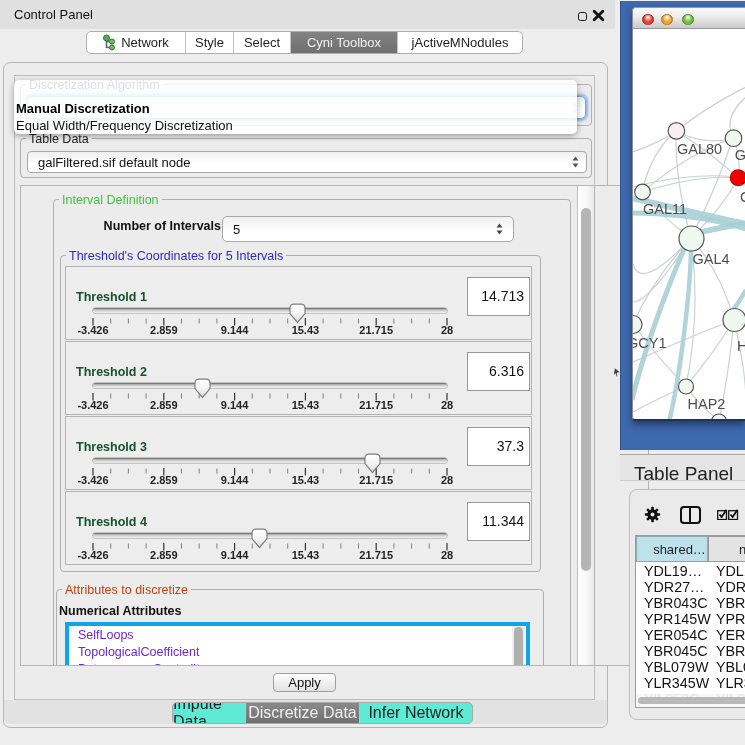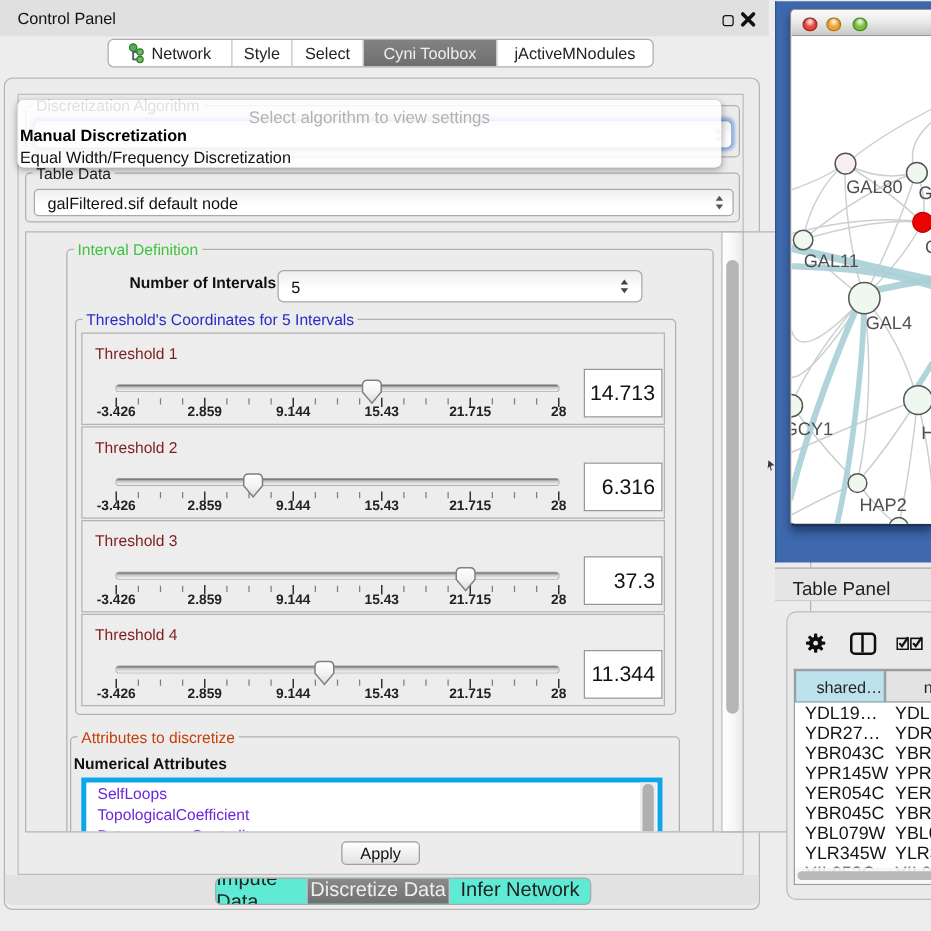--- a/index.html
+++ b/index.html
@@ -21,42 +21,42 @@
 .glab{position:absolute;top:-7px;left:5px;background:#ececec;padding:0 3px;font-size:12.5px;white-space:nowrap}
 .combo{position:absolute;background:linear-gradient(#efefef,#ffffff 62%);border:1px solid #a9a9a9;border-radius:4px;font-size:13px;color:#111}
 .combo .cx{position:absolute;left:10px;top:0;bottom:0;display:flex;align-items:center}
 .step{position:absolute;right:7px;top:50%;transform:translateY(-50%);width:7px;height:12px}
 
 #spane{left:20px;top:185px;width:629px;height:481px;border:1px solid #b5b5b5;background:#ececec;overflow:hidden}
 #vsb{left:577px;top:185px;width:18px;height:481px;background:linear-gradient(90deg,#ffffff,#f6f6f6 60%,#e9e9e9);border:1px solid #b5b5b5;border-left:1px solid #c0c0c0}
 #vsb .th{position:absolute;left:3px;top:22px;width:10px;height:363px;background:#b5b5b5;border-radius:6px}
 
 .srow{position:absolute;left:44px;width:467px;height:74px;background:#ededed;border:1px solid #b3b3b3}
-.slab{position:absolute;left:10px;top:9px;font-weight:normal;font-size:12.5px;color:#7f1d1d}
+.slab{position:absolute;left:10px;top:23px;font-weight:bold;font-size:12.5px;color:#14532d}
 .strack{position:absolute;left:27px;top:40.5px;width:354px;height:5px;border-radius:2.5px;
  background:linear-gradient(#606060 0%,#c6c6c6 38%,#f4f4f4 100%);box-shadow:0 0 0 0.6px #9a9a9a}
-.sval{position:absolute;left:401px;top:28px;width:63px;height:39px;background:#fff;border:1px solid #979797;
- font-size:17px;color:#111;text-align:right;line-height:37px;padding-right:5px}
+.sval{position:absolute;left:401px;top:10px;width:63px;height:39px;background:#fff;border:1px solid #979797;
+ font-size:14px;color:#111;text-align:right;line-height:37px;padding-right:5px}
 
 #popup{left:14px;top:80px;width:563px;height:54px;background:rgba(255,255,255,0.86);
  border-radius:5px;box-shadow:0 2px 6px rgba(0,0,0,0.35);}
 
 .btabs{left:172px;top:702px;width:301px;height:22px;background:#5eead4;border:1px solid #a8a8a8;border-radius:5px;
  display:flex;font-size:16px;color:#222;overflow:hidden}
 .btabs .tb{display:flex;align-items:center;justify-content:center;border-left:1px solid #c3c3c3;height:100%}
 .btabs .tb:first-child{border-left:none}
 .btabs .sel{background:linear-gradient(#8a8a8a,#707070);color:#efefef}
 
 #net{left:620px;top:1px;width:125px;height:449px;background:#3e69ae;border-left:1px solid #305492}
 #nwin{position:absolute;left:11px;top:6px;right:0;height:414px;background:#fff;border-left:1px solid #8f8f8f;border-top:1px solid #9a9a9a;border-bottom:2px solid #1d3357;border-radius:4px 0 0 4px;overflow:hidden;box-shadow:0 4px 7px rgba(12,28,56,0.55)}
 #ntit{position:absolute;left:0;top:0;right:0;height:21px;background:linear-gradient(#fafafa,#ebebeb 45%,#c9c9c9);border-bottom:1px solid #9a9a9a;border-radius:4px 0 0 0}
 .tl{position:absolute;top:5.5px;width:11.6px;height:11.6px;border-radius:50%}
 
 #tpbar{left:620px;top:454px;width:125px;height:27px;background:#e5e5e5;border-top:1px solid #a8a8a8;border-bottom:1px solid #cfcfcf}
-#tpbar .t{position:absolute;left:14px;top:8px;font-size:15px;color:#222}
+#tpbar .t{position:absolute;left:14px;top:8px;font-size:19px;color:#222}
 #tpanel{left:629px;top:489px;width:130px;height:231px;background:#eaeaea;border:1px solid #bdbdbd;border-radius:8px}
 #ttable{position:absolute;left:5px;top:45px;width:130px;height:173px;background:#fff;border:1px solid #9c9c9c;border-right:none;overflow:hidden}
 .th1{position:absolute;top:0;height:26px;background:#bee2ec;border:1px solid #8fa6ad;font-size:13px;color:#222;
  display:flex;align-items:center;justify-content:center}
 .trow{position:absolute;width:130px;height:16.1px;font-size:14.3px;color:#141414;white-space:pre}
 </style></head><body>
 
 <div class="ab" id="tbar">
     <div class="t">Control Panel</div>
 <div style="position:absolute;left:577.5px;top:11.5px;width:9px;height:9px;border:1.6px solid #141414;border-radius:2.5px"></div>
@@ -308,21 +308,20 @@
 <div class="ab" style="left:4px;top:700px;width:603px;height:24px;background:#e2e2e2;border-radius:0 0 6px 6px"></div>
 <div class="ab btabs">
 <div class="tb" style="width:72px">Impute Data</div>
 <div class="tb sel" style="width:114px">Discretize Data</div>
 <div class="tb" style="flex:1">Infer Network</div>
 </div>
 <svg class="ab" style="left:612px;top:366px" width="10" height="12">
     <path d="M1.5,9.5 L2.5,1.5 L8.5,6.5 L5,7 L6,10.5 L4.2,11 L3.6,7.8 Z" fill="#3c3c3c" stroke="#f5f5f5" stroke-width="0.8"></path>
   </svg>
 <div class="ab" id="popup">
-<div style="position:absolute;left:0;top:6px;width:100%;text-align:center;font-size:13.5px;color:#b2b2b2">Select algorithm to view settings</div>
 <div style="position:absolute;left:2px;top:21px;font-size:13px;font-weight:bold;color:#000">Manual Discretization</div>
 <div style="position:absolute;left:2px;top:38px;font-size:13px;color:#111">Equal Width/Frequency Discretization</div>
 </div>
 <div class="ab" id="net">
 <div id="nwin">
 <div id="ntit">
 <div class="tl" style="left:9.0px;background:radial-gradient(circle at 50% 26%,rgba(255,255,255,0.95) 0%,rgba(255,255,255,0.25) 38%,rgba(255,255,255,0) 50%),radial-gradient(circle at 50% 60%,#e8453c 45%,#a02622 100%);border:1px solid #a02622"></div>
 <div class="tl" style="left:28.400000000000002px;background:radial-gradient(circle at 50% 26%,rgba(255,255,255,0.95) 0%,rgba(255,255,255,0.25) 38%,rgba(255,255,255,0) 50%),radial-gradient(circle at 50% 60%,#f0a432 45%,#b07a15 100%);border:1px solid #b07a15"></div>
 <div class="tl" style="left:49.2px;background:radial-gradient(circle at 50% 26%,rgba(255,255,255,0.95) 0%,rgba(255,255,255,0.25) 38%,rgba(255,255,255,0) 50%),radial-gradient(circle at 50% 60%,#77c13c 45%,#4c8c20 100%);border:1px solid #4c8c20"></div>
 </div>

